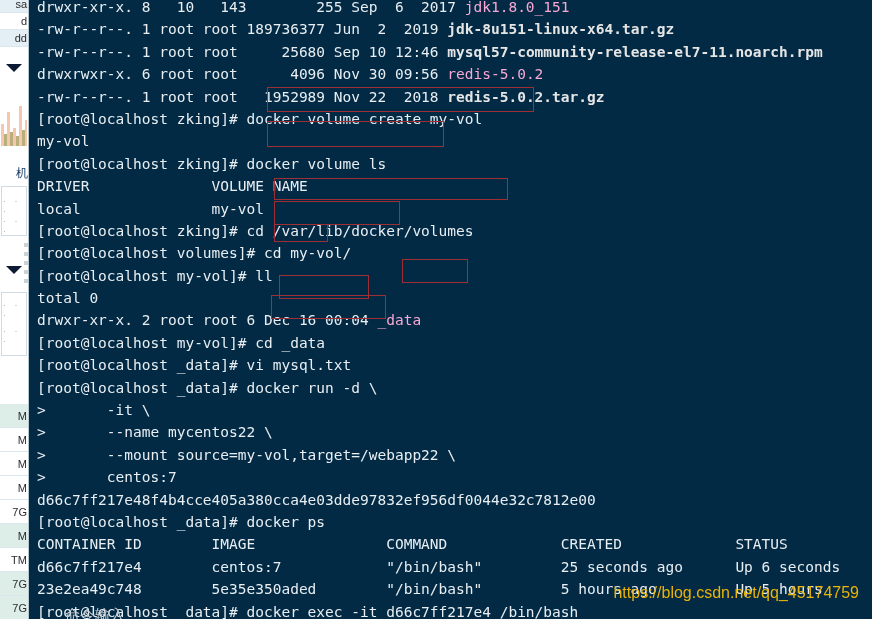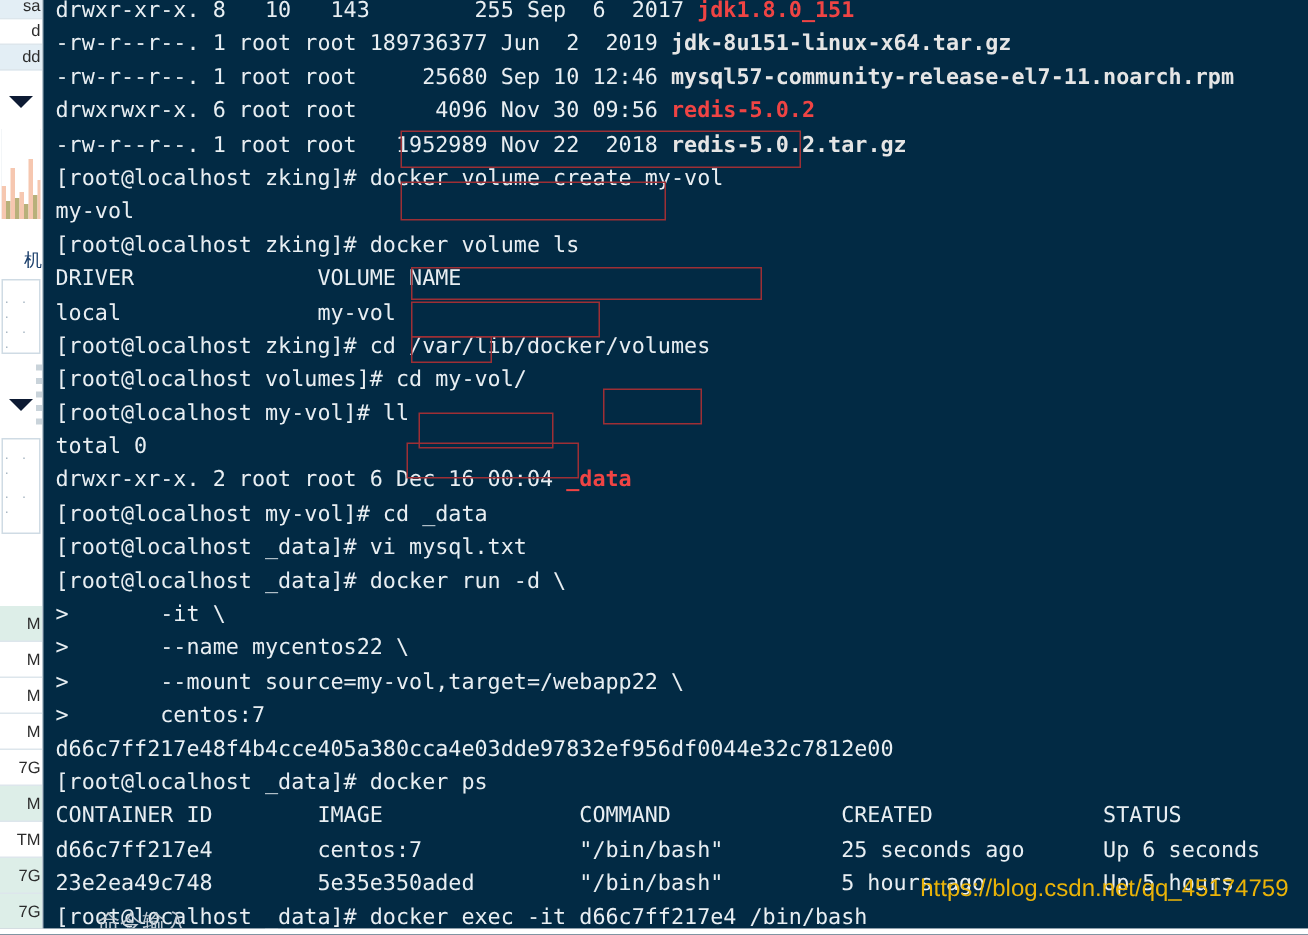--- a/index.html
+++ b/index.html
@@ -127,21 +127,21 @@
     left: 8px;
     top: -4px;
     font-family: "DejaVu Sans Mono", monospace;
     font-size: 14.5px;
     line-height: 22.4px;
     color: #e8eef2;
     white-space: pre;
     letter-spacing: 0px;
   }
   .ln { height: 22.4px; }
-  .c-dir  { color: #ef4444; font-weight: bold; text-align: right; }
+  .c-dir  { color: #f9a8d4; font-weight: normal; text-align: right; }
   .c-arch { color: #e5e5e5; font-weight: bold; }
   .c-def  { color: #e8eef2; }
 
   
   .redbox {
     position: absolute;
     border: 1.6px solid #9e2f35;
     box-sizing: border-box;
     pointer-events: none;
   }

